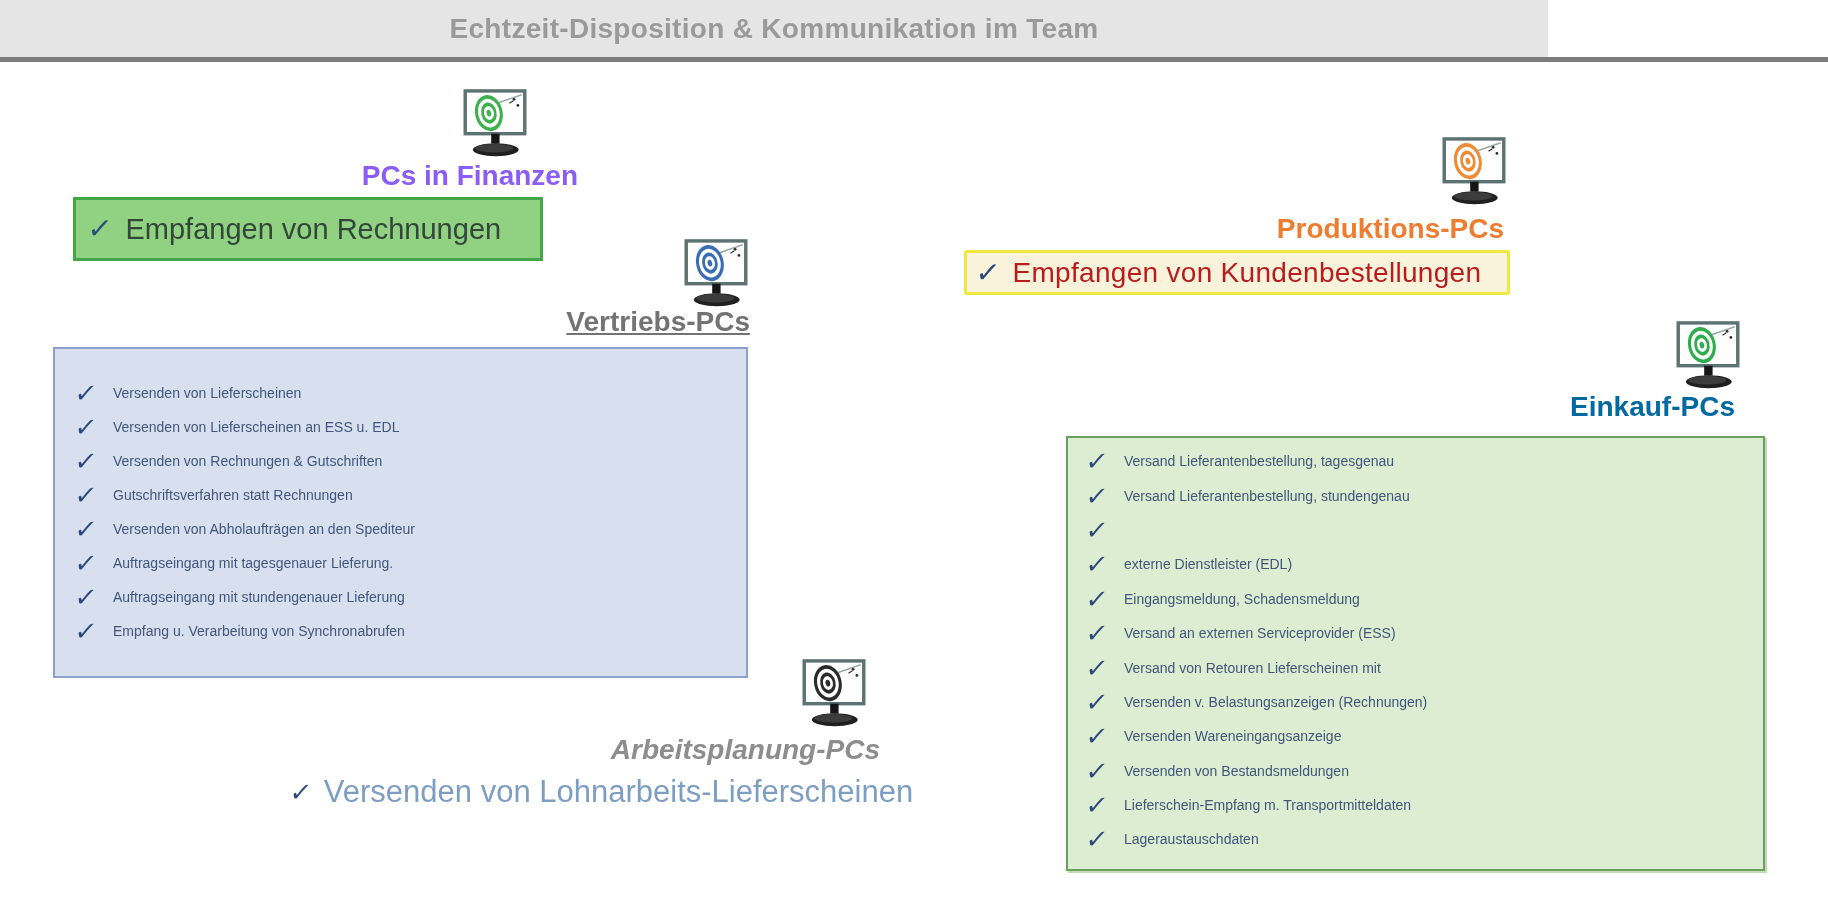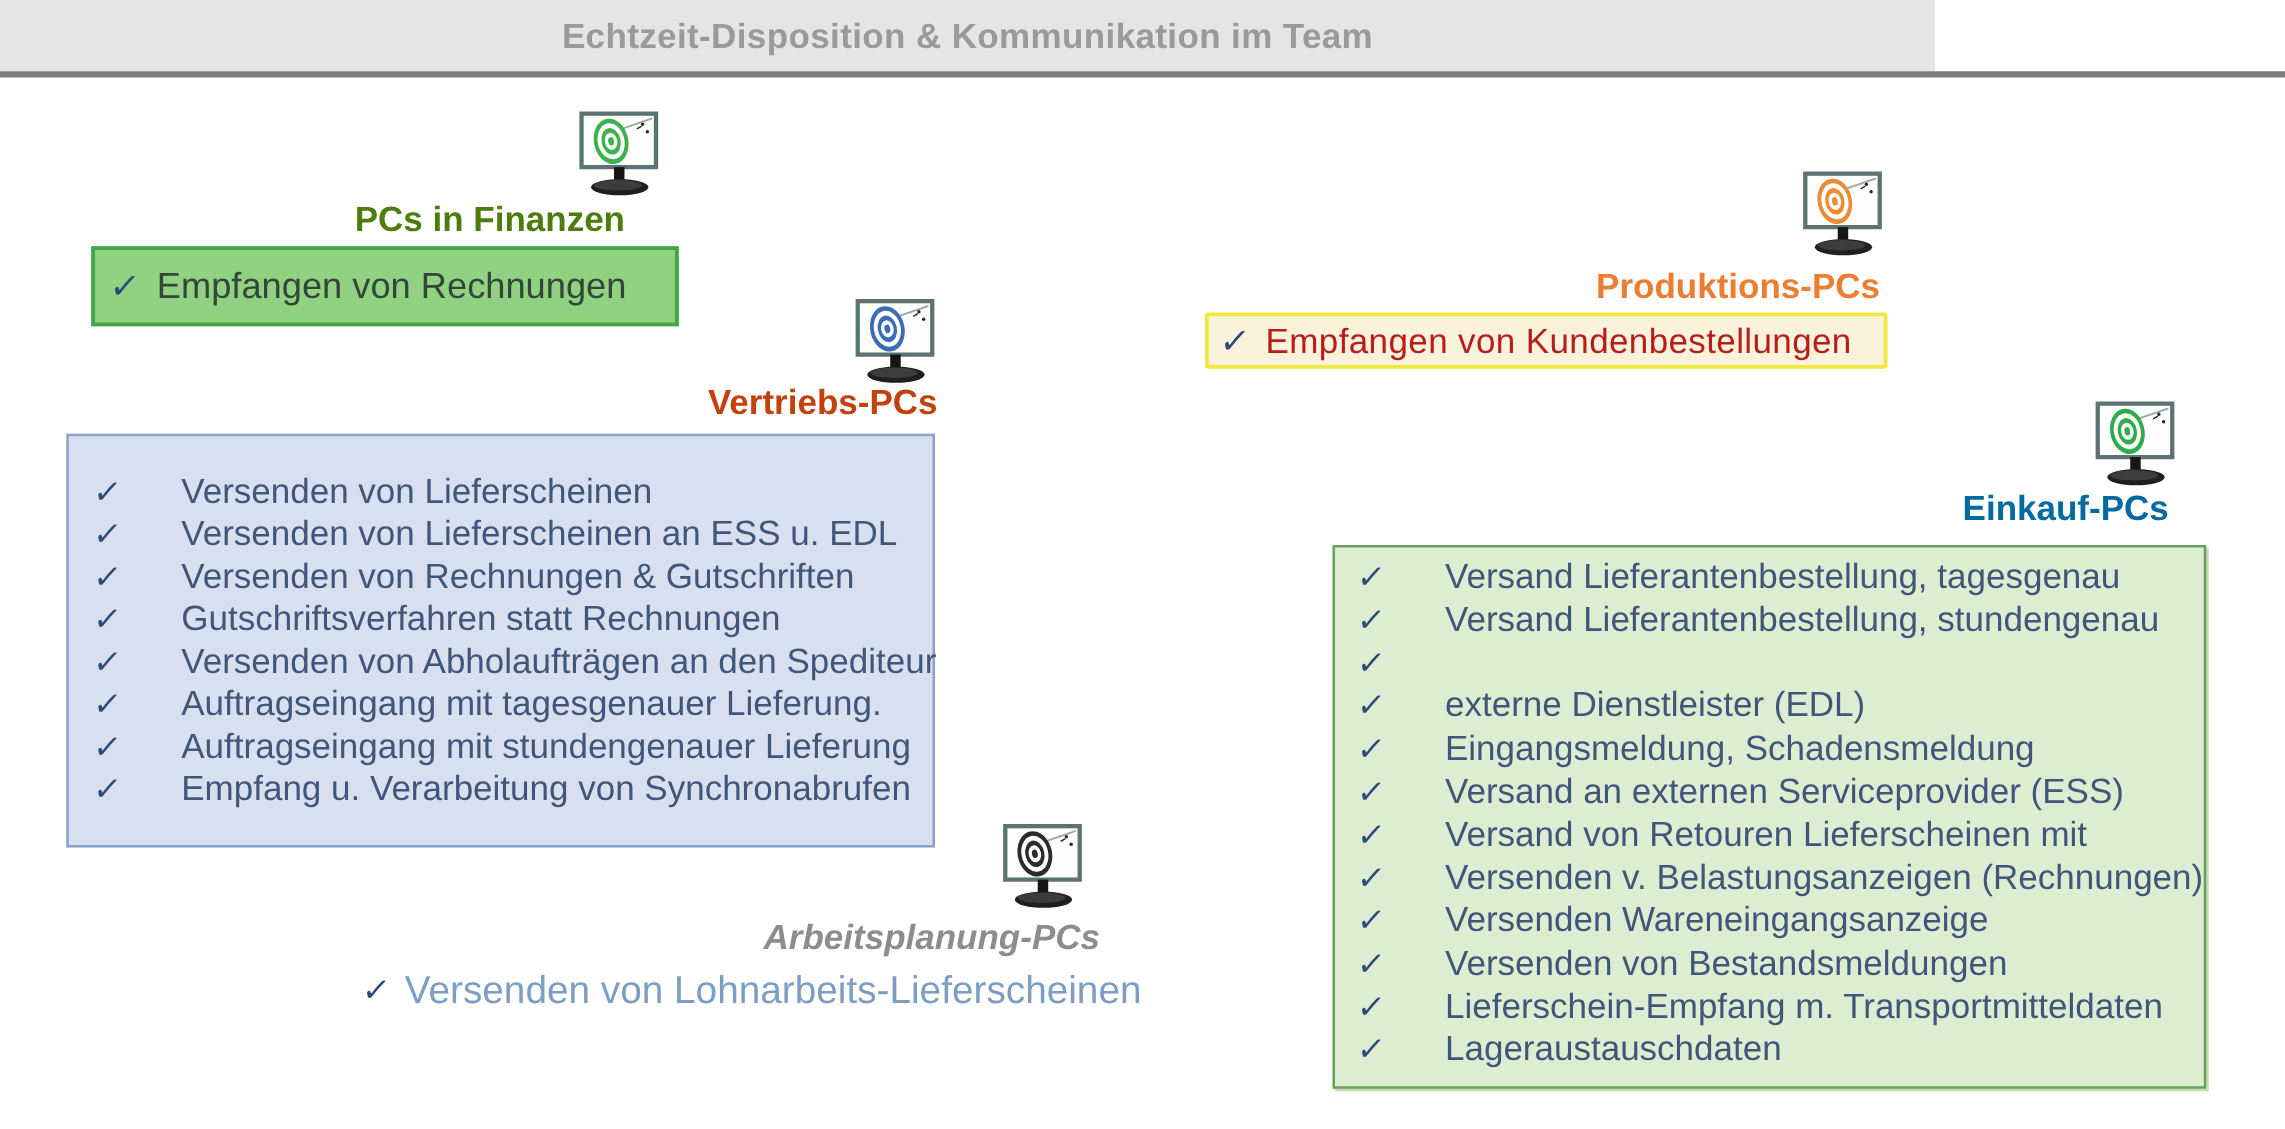--- a/index.html
+++ b/index.html
@@ -7,22 +7,22 @@
         font-family:"Liberation Sans",sans-serif;}
 
   
   #header{position:absolute;left:0;top:0;width:1548px;height:57px;background:#e5e5e5;
           display:flex;align-items:center;justify-content:center;}
   #header .title{font-size:28px;font-weight:bold;color:#9a9a9a;letter-spacing:0.3px;}
   #header-divider{position:absolute;left:0;top:57px;width:1828px;height:5px;background:#7d7d7d;}
 
   
   .group-label{position:absolute;font-size:28px;font-weight:bold;white-space:nowrap;}
-  .lbl-finanzen{color:#4d7c0f;right:1328px;top:160px;}
-  .lbl-vertrieb{color:#c2410c;right:1078px;top:306px;}
+  .lbl-finanzen{color:#8b5cf6;right:1250px;top:160px;}
+  .lbl-vertrieb{color:#737373;right:1078px;top:306px;text-decoration:underline;}
   .lbl-produktion{color:#ed7d31;right:324px;top:213px;margin-left:20px;}
   .lbl-einkauf{color:#0369a1;right:93px;top:391px;}
   .lbl-arbeitsplanung{color:#8d8d8d;right:948px;top:734px;font-style:italic;}
 
   
   .monitor{position:absolute;width:84px;height:78px;}
   .monitor svg{width:100%;height:100%;}
   .mon-finanzen{left:453px;top:84px;}
   .mon-vertrieb{left:674px;top:234px;}
   .mon-produktion{left:1432px;top:132px;}
@@ -40,21 +40,21 @@
 
   
   .list-box{position:absolute;box-sizing:border-box;}
   .box-vertrieb{left:53px;top:347px;width:695px;height:331px;background:#d8e0f0;
                 border:2px solid #8ba1cc;padding-top:27px;}
   .box-einkauf{left:1066px;top:436px;width:699px;height:435px;background:#ddedd2;
                border:2px solid #6aa05e;box-shadow:2px 2px 0 #c3dcb6;padding-top:6px;}
   .box-row{display:flex;align-items:center;height:34px;padding-left:20px;}
   .box-einkauf .box-row{height:34.4px;padding-left:18px;}
   .box-row .chk{width:26px;flex:0 0 26px;}
-  .box-row .row-text{margin-left:44px;font-size:28px;color:#41567a;white-space:nowrap;}
+  .box-row .row-text{margin-left:12px;font-size:14px;color:#41567a;white-space:nowrap;}
 
   
   .chk{color:#2c4a7c;font-size:26px;font-weight:normal;display:inline-block;
        transform:skewX(-8deg);line-height:1;}
   .chk-big{font-size:28px;}
 
   
   #arbeitsplanung-line{position:absolute;left:290px;top:774px;display:flex;align-items:center;}
   #arbeitsplanung-line .chk{font-size:26px;}
   #arbeitsplanung-line .row-text{margin-left:12px;font-size:31px;color:#7e9dc2;white-space:nowrap;}

